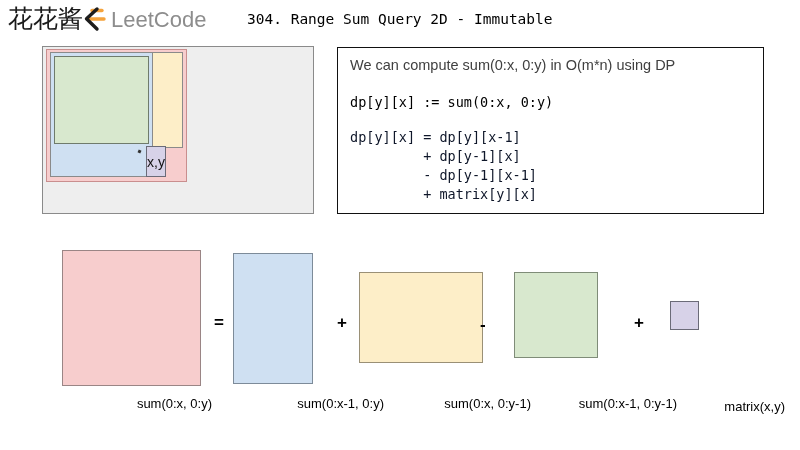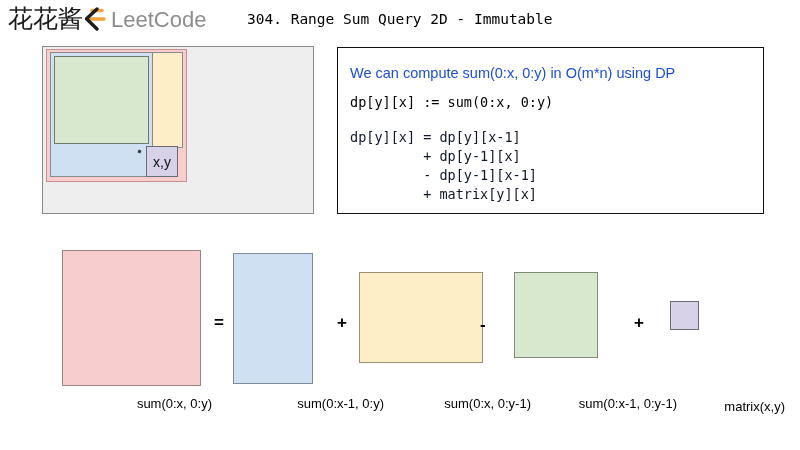--- a/index.html
+++ b/index.html
@@ -84,21 +84,21 @@
   
   #nest-green {
     left: 54px; top: 56px;
     width: 95px; height: 88px;
     background: #d8e8ce;
     border: 1px solid #6f7b6c;
   }
   
   #nest-xy {
     left: 146px; top: 146px;
-    width: 32px; height: 31px;
+    width: 20px; height: 31px;
     background: #d7d2e8;
     border: 1px solid #6b6b78;
     display: flex;
     align-items: center;
     justify-content: center;
     font-size: 14px;
     color: #111111;
   }
   
   #nest-tick {
@@ -112,24 +112,24 @@
   #formula-panel {
     position: absolute;
     left: 337px; top: 47px;
     width: 427px; height: 167px;
     background: #ffffff;
     border: 1px solid #111111;
     box-sizing: border-box;
   }
   #formula-intro {
     position: absolute;
-    left: 12px; top: 16px;
+    left: 12px; top: 8px;
     font-size: 14.5px;
     line-height: 19px;
-    color: #1d4ed8;
+    color: #404040;
     white-space: pre;
   }
   #formula-def {
     position: absolute;
     left: 12px; top: 45px;
     font-family: "DejaVu Sans Mono", "Liberation Mono", monospace;
     font-size: 13.5px;
     line-height: 19px;
     color: #000000;
     white-space: pre;

